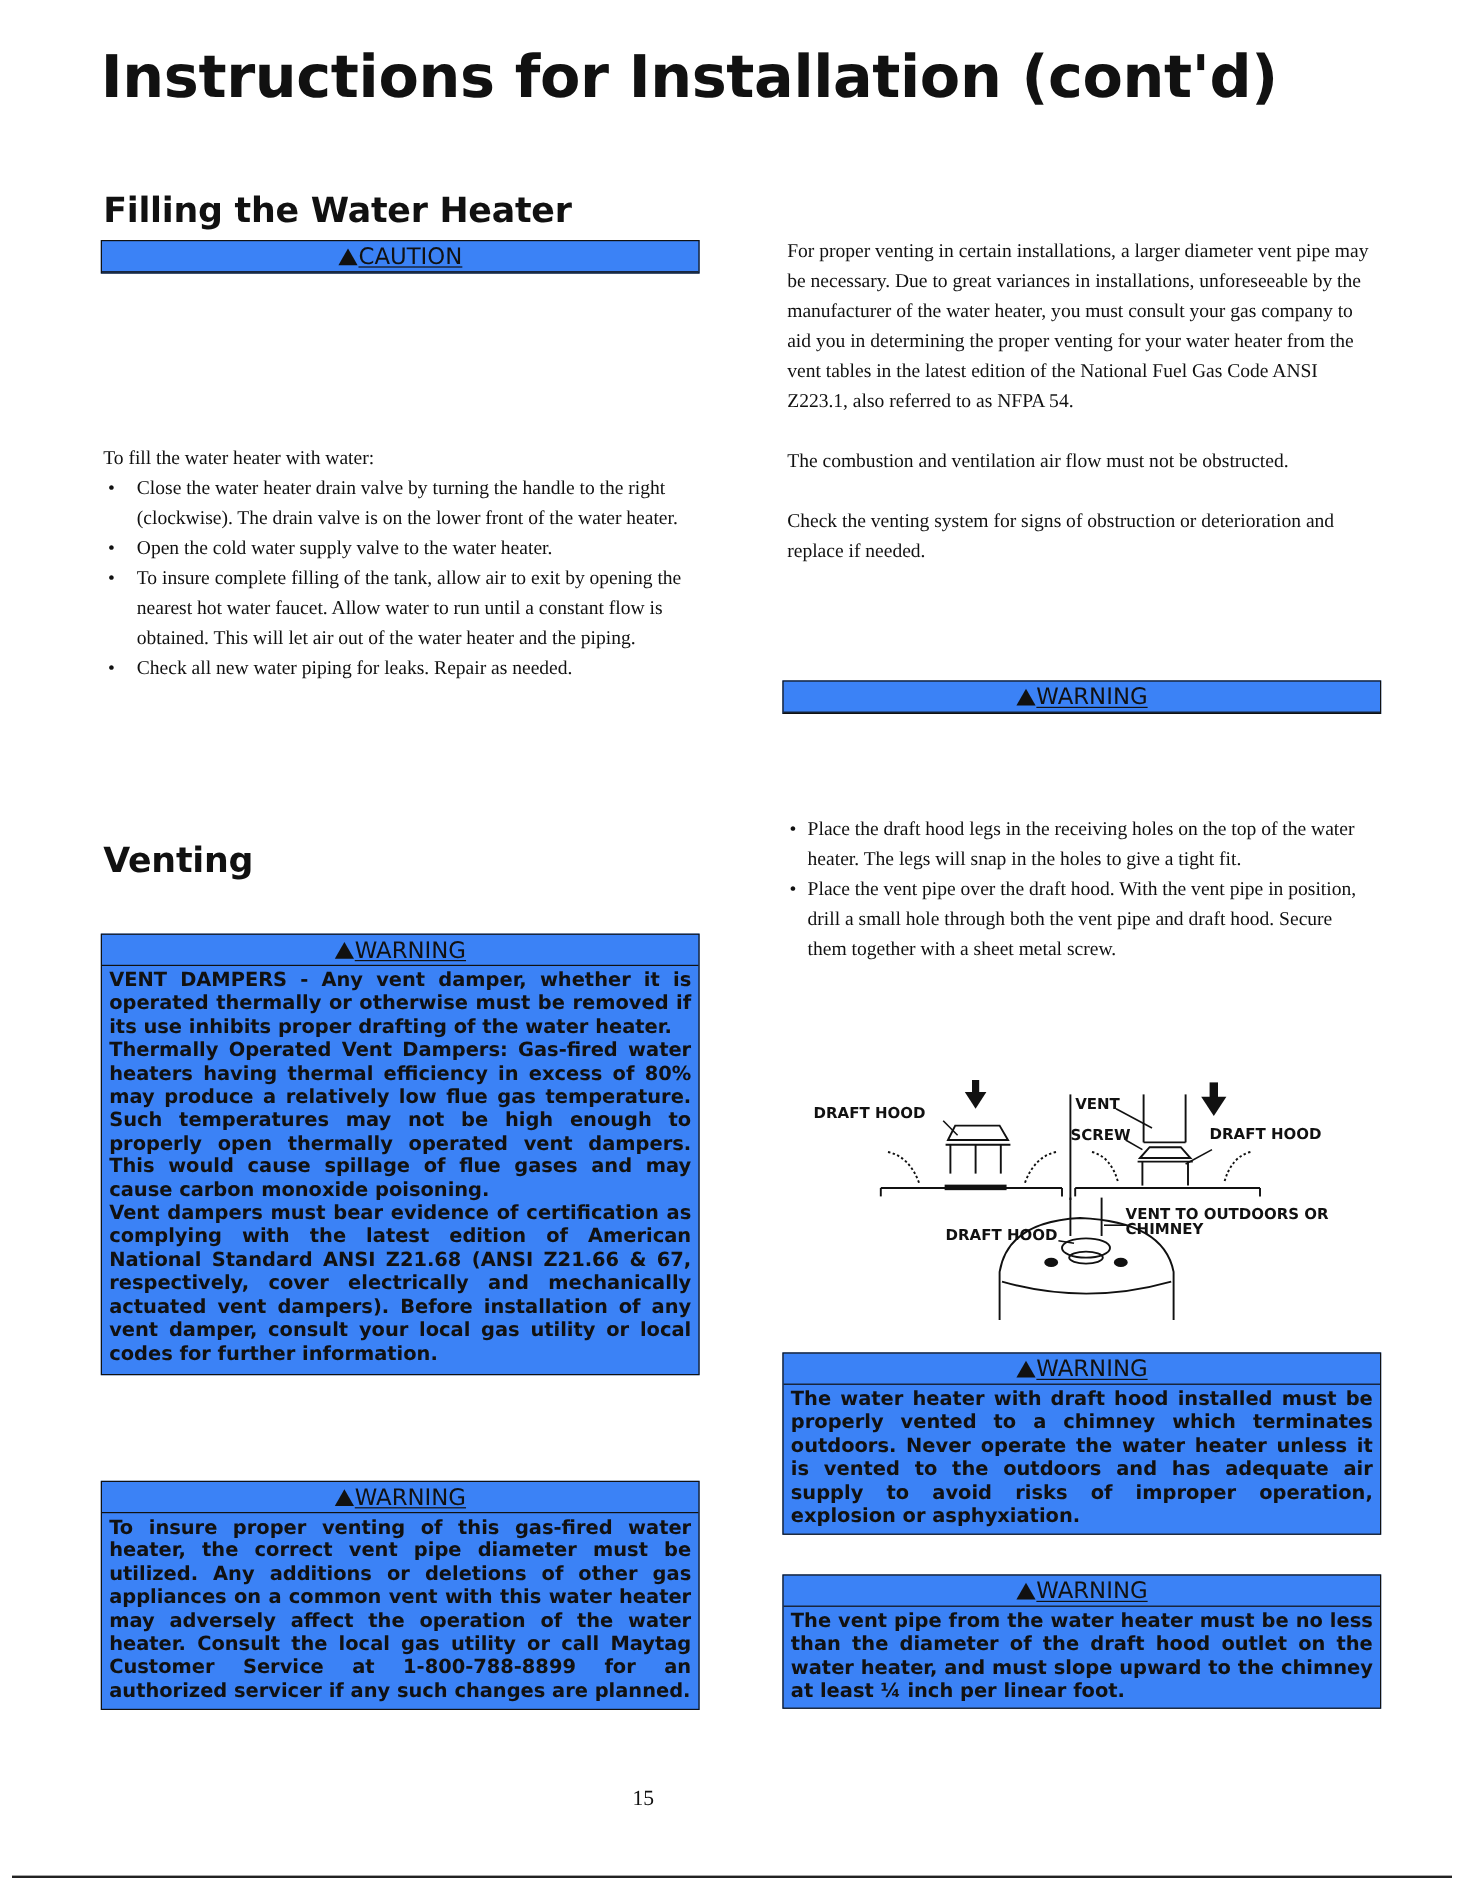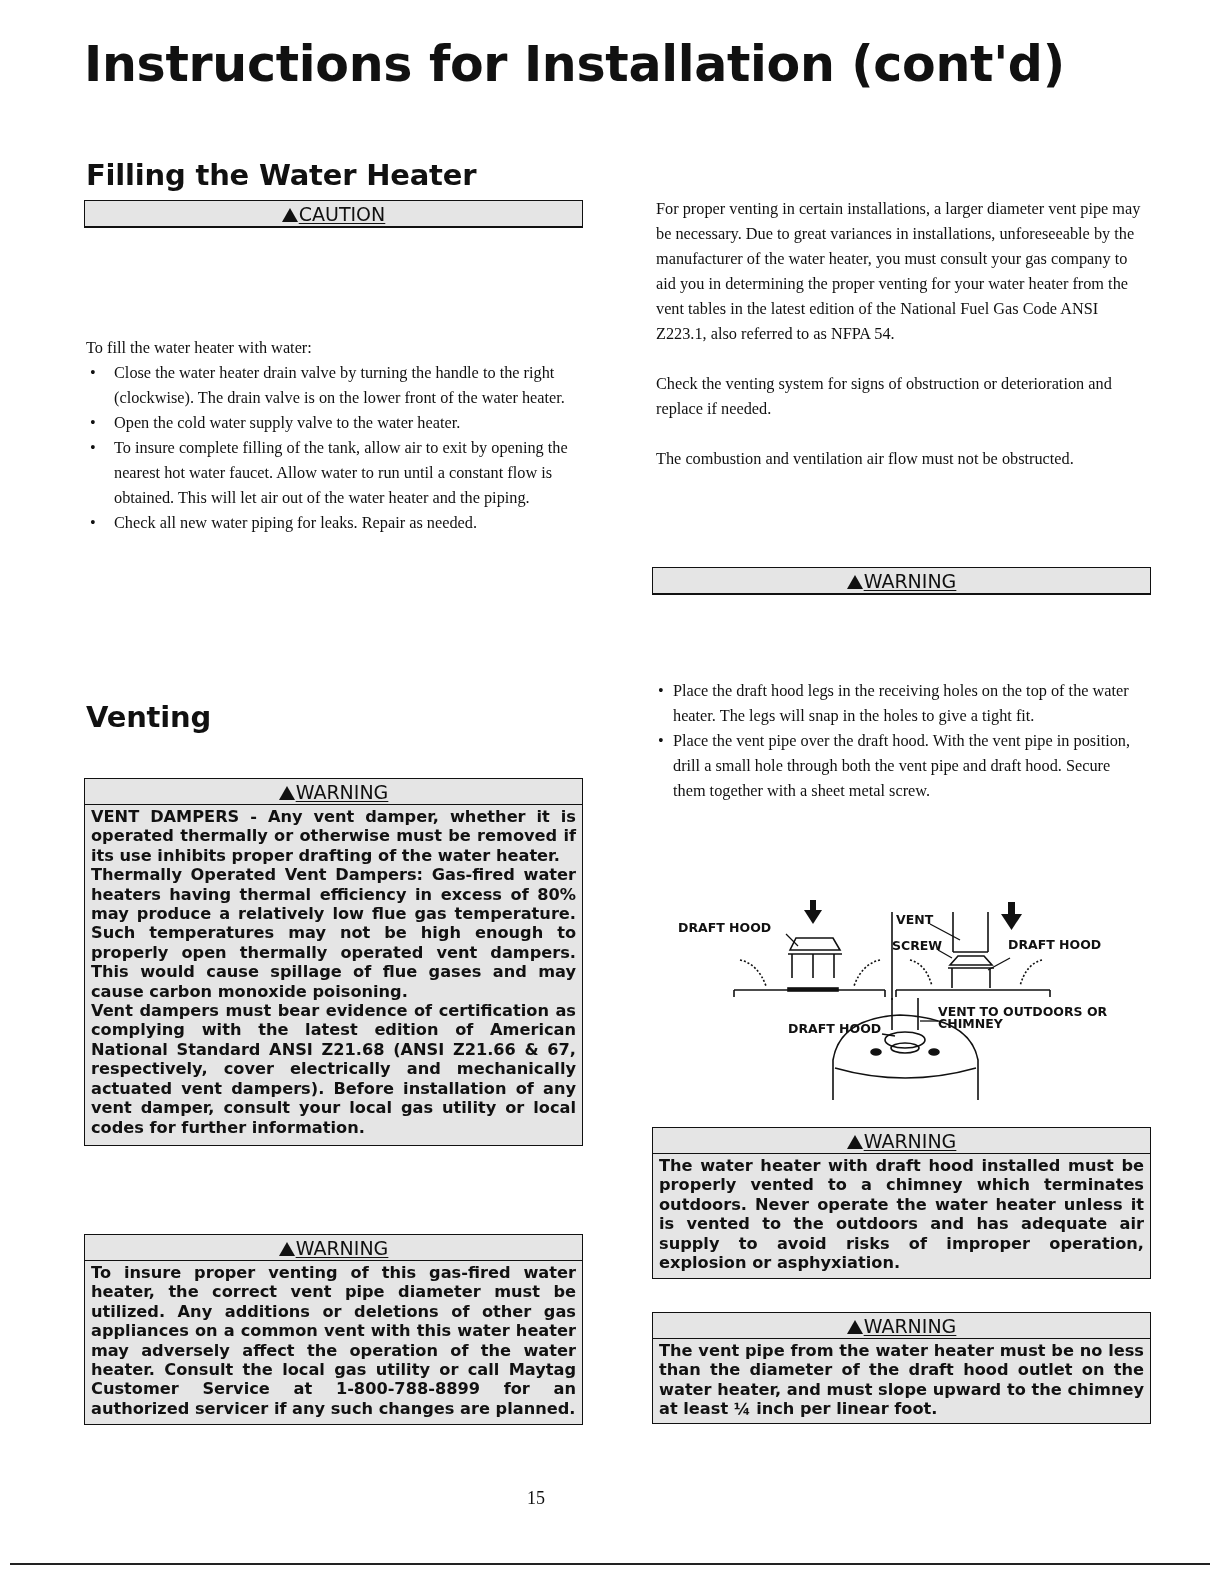--- a/index.html
+++ b/index.html
@@ -6,21 +6,21 @@
   body { width:1220px; height:1584px; position:relative; overflow:hidden; color:#111; }
   .sans { font-family: "DejaVu Sans", "Liberation Sans", sans-serif; }
   .serif { font-family: "Liberation Serif", "DejaVu Serif", serif; }
   .abs { position:absolute; }
 
   #page-title { left:84px; top:38px; font-size:49px; font-weight:bold; letter-spacing:-0.3px; margin:0; line-height:1.1; }
   .section-title { font-size:29px; font-weight:bold; margin:0; line-height:1.1; letter-spacing:-0.2px; }
   #filling-title { left:86px; top:140px;margin-top:20px; }
   #venting-title { left:86px; top:702px; }
 
-  .alert-box { position:absolute; border:1.5px solid #111; background:#e5e5e5; }
+  .alert-box { position:absolute; border:1.5px solid #111; background:#3b82f6; }
   .alert-head { border-bottom:1.5px solid #111; text-align:center; font-size:19px; line-height:26px; height:25px; }
   .alert-head .hd { text-decoration:underline; text-underline-offset:2px; }
   .alert-body { font-size:16.2px; font-weight:bold; line-height:19.4px; padding:2px 6px 4px 6px; text-align:justify; }
   .tri { display:inline-block; width:0; height:0; border-left:8px solid transparent; border-right:8px solid transparent; border-bottom:14px solid #111; vertical-align:-1px; margin-right:1px; position:relative; }
 
   .para { font-size:16.3px; line-height:25px; margin:0; }
   ul.bullets { list-style:none; margin:0; padding:0; }
   ul.bullets li { position:relative; padding-left:28px; font-size:16.3px; line-height:25px; }
   ul.bullets li .bul { position:absolute; left:4px; top:0; }
   ul.bullets.right li { padding-left:17px; }
@@ -38,21 +38,21 @@
 <h1 id="page-title" class="abs sans">Instructions for Installation (cont'd)</h1>
 
 <h2 id="filling-title" class="abs sans section-title">Filling the Water Heater</h2>
 
 <div class="alert-box sans" style="left:84px; top:200px; width:497px;">
   <div class="alert-head">
     <span class="tri"></span><span class="hd">CAUTION</span>
   </div>
 </div>
 
-<div class="abs serif" style="left:86px; top:335px; width:500px;">
+<div class="abs serif" style="left:86px; top:369px; width:500px;">
   <p class="para">To fill the water heater with water:</p>
   <ul class="bullets">
     <li><span class="bul">•</span><span>Close the water heater drain valve by turning the handle to the right (clockwise). The drain valve is on the lower front of the water heater.</span></li>
     <li><span class="bul">•</span><span>Open the cold water supply valve to the water heater.</span><br></li>
     <li><span class="bul">•</span><span>To insure complete filling of the tank, allow air to exit by opening the nearest hot water faucet. Allow water to run until a constant flow is obtained. This will let air out of the water heater and the piping.</span></li>
     <li><span class="bul">•</span><span>Check all new water piping for leaks. Repair as needed.</span></li>
   </ul>
 </div>
 
 <h2 id="venting-title" class="abs sans section-title">Venting</h2>
@@ -70,22 +70,22 @@
 
 <div class="alert-box sans" style="left:84px; top:1234px; width:497px;">
   <div class="alert-head">
     <span class="tri"></span><span class="hd">WARNING</span>
   </div>
   <div class="alert-body" style="padding-bottom:6px;">To insure proper venting of this gas-fired water heater, the correct vent pipe diameter must be utilized. Any additions or deletions of other gas appliances on a common vent with this water heater may adversely affect the operation of the water heater. Consult the local gas utility or call Maytag Customer Service at 1-800-788-8899 for an authorized servicer if any such changes are planned.</div>
 </div>
 
 <div class="abs serif" style="left:656px; top:196px; width:488px;">
   <p class="para">For proper venting in certain installations, a larger diameter vent pipe may be necessary. Due to great variances in installations, unforeseeable by the manufacturer of the water heater, you must consult your gas company to aid you in determining the proper venting for your water heater from the vent tables in the latest edition of the National Fuel Gas Code ANSI Z223.1, also referred to as NFPA 54.</p>
+  <p class="para" style="margin-top:25px;">The combustion and ventilation air flow must not be obstructed.</p>
   <p class="para" style="margin-top:25px;">Check the venting system for signs of obstruction or deterioration and replace if needed.</p>
-  <p class="para" style="margin-top:25px;">The combustion and ventilation air flow must not be obstructed.</p>
 </div>
 
 <div class="alert-box sans" style="left:652px; top:567px; width:497px;">
   <div class="alert-head">
     <span class="tri"></span><span class="hd">WARNING</span>
   </div>
 </div>
 
 <div class="abs serif" style="left:656px; top:678px; width:490px;">
   <ul class="bullets right">

